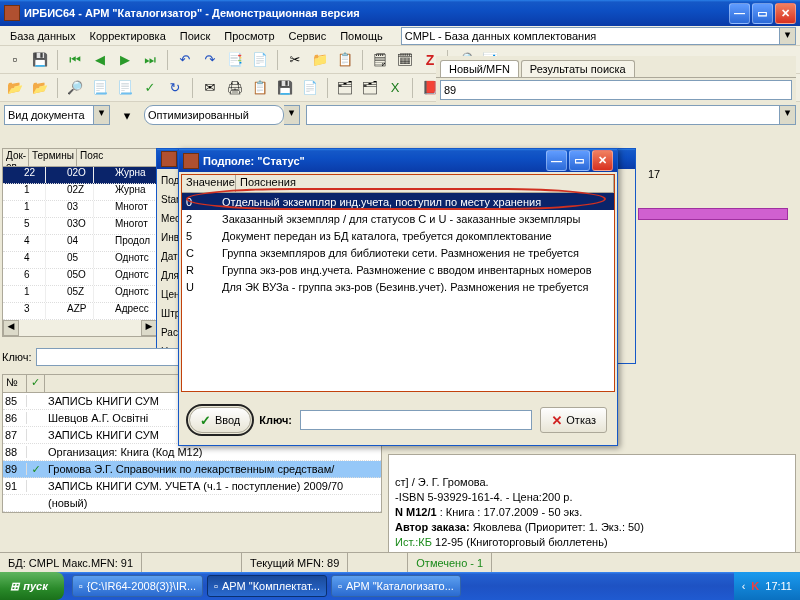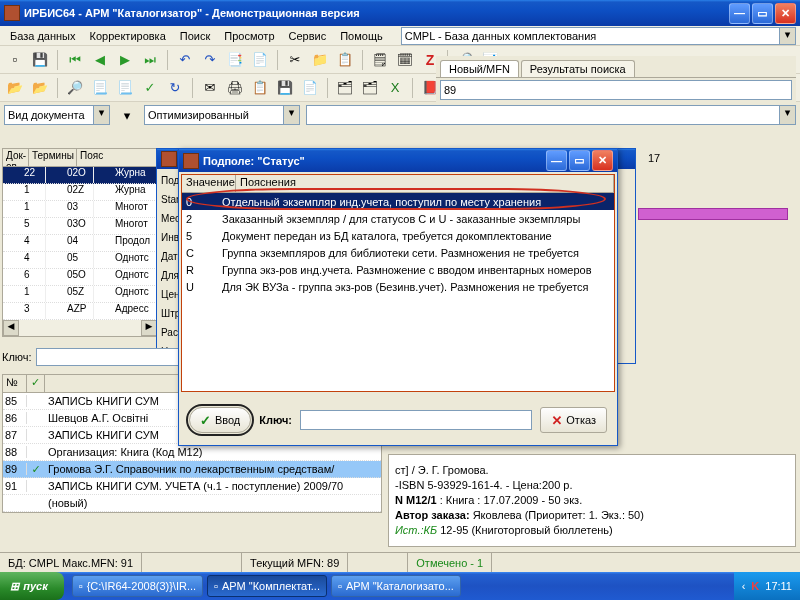--- a/index.html
+++ b/index.html
@@ -55,22 +55,22 @@
 .bot-list { position: absolute; left: 2px; top: 374px; width: 380px; background: white; border: 1px solid #aca899; }
 .bl-head { display: flex; background: #ece9d8; height: 18px; border-bottom: 1px solid #aca899; }
 .bl-head div { border-right: 1px solid #aca899; padding: 1px 3px; }
 .bl-row { display: flex; height: 17px; border-bottom: 1px dotted #ddd; align-items: center; }
 .bl-row.sel { background: #96c8f8; }
 .bl-row .n { width: 24px; border-right: 1px solid #ddd; padding: 0 2px; }
 .bl-row .chk { width: 18px; text-align: center; }
 .bl-row .txt { flex: 1; padding: 0 3px; overflow: hidden; white-space: nowrap; }
 
 
-.details { position: absolute; left: 388px; top: 454px; right: 4px; background: white; border: 1px solid #aca899; padding: 8px 6px; font-size: 11px; line-height: 15px; }
-.details .green { color: #1a8a1a; font-style: italic; }
+.details { position: absolute; left: 388px; top: 454px; right: 4px; background: white; border: 1px solid #aca899; padding: 20px 6px; font-size: 11px; line-height: 15px; }
+.details .green { color: #1a8a1a; }
 
 
 .statusbar { position: absolute; left: 0; bottom: 28px; right: 0; height: 20px; background: #ece9d8; border-top: 1px solid #aca899; display: flex; align-items: center; font-size: 11px; }
 .statusbar div { padding: 0 8px; border-right: 1px solid #aca899; height: 100%; display: flex; align-items: center; }
 .statusbar .green { color: #1a8a1a; }
 
 
 .taskbar { position: absolute; left: 0; bottom: 0; right: 0; height: 28px; background: linear-gradient(to bottom, #3b8af4 0%, #2360d0 8%, #1e52c3 50%, #1f5ad1 100%); display: flex; align-items: center; color: white; }
 .start { height: 28px; background: linear-gradient(to bottom, #5fb55f, #2a8a2a 60%, #1a701a); padding: 0 16px 0 10px; font-size: 14px; font-weight: bold; font-style: italic; display: flex; align-items: center; border-radius: 0 8px 8px 0; margin-right: 6px; }
 .task-btn { height: 22px; background: linear-gradient(#5c9fef,#2a6ad0); border: 1px solid #3264a8; border-radius: 3px; margin: 0 2px; padding: 0 6px; display: flex; align-items: center; gap: 4px; font-size: 11px; color: white; cursor: pointer; max-width: 160px; overflow: hidden; white-space: nowrap; }
@@ -97,21 +97,21 @@
 .pt-row .e { flex: 1; overflow: hidden; white-space: nowrap; }
 .pt-hl { border: 2px solid #d03020; border-radius: 50% / 100%; position: absolute; left: 186px; top: 188px; width: 420px; height: 22px; pointer-events: none; z-index: 101; }
 .popup-btns { display: flex; align-items: center; gap: 8px; padding: 6px 10px; position: absolute; bottom: 6px; left: 0; right: 0; }
 .btn { height: 26px; border: 1px solid #aca899; background: linear-gradient(#fefefe,#e8e5d6); padding: 0 10px; display: flex; align-items: center; gap: 4px; cursor: pointer; border-radius: 3px; }
 .btn .ico { font-size: 13px; font-weight: bold; }
 .btn.enter { outline: 2px solid #222; outline-offset: 1px; border-radius: 14px; }
 .popup-btns .key-input { flex: 1; height: 20px; border: 1px solid #7f9db9; background: white; }
 
 
 .right-upper-box { position: absolute; right: 4px; top: 56px; width: 360px; background: #ece9d8; }
-.right-17 { position: absolute; left: 648px; top: 152px; font-size: 11px; }
+.right-17 { position: absolute; left: 648px; top: 168px; font-size: 11px; }
 
 .arrow-g { color: #2a9a2a; }
 .arrow-b { color: #2050c0; }
 .Z { color: #d02020; font-weight: bold; font-size: 14px; }
 </style>
 </head>
 <body>
 
 <div class="titlebar">
   <span class="icon"></span>
@@ -196,21 +196,21 @@
   <div class="tb-btn">📗</div>
 </div>
 
 <div class="combo-row">
   <div class="combo">
       <input style="width: 90px;" value="Вид документа">
       <div class="dd">▾</div>
     </div>
   <div class="tb-btn">▾</div>
   <div class="combo">
-      <input style="width: 140px;" value="Оптимизированный">
+      <input style="width: 140px; border-radius: 9px;" value="Оптимизированный">
       <div class="dd">▾</div>
     </div>
   <div class="combo" style="flex:1">
       <input style="flex: 1 1 0%;">
       <div class="dd">▾</div>
     </div>
 </div>
 
 <div class="left-table">
   <div class="lt-head">

